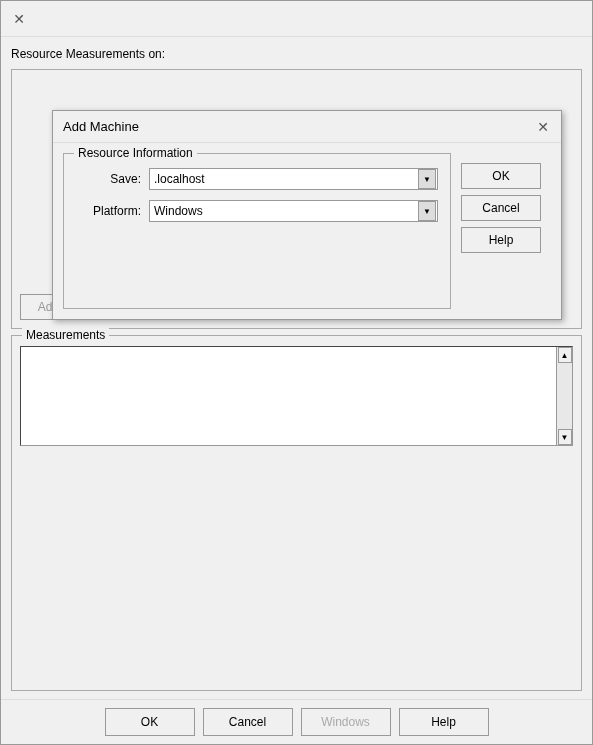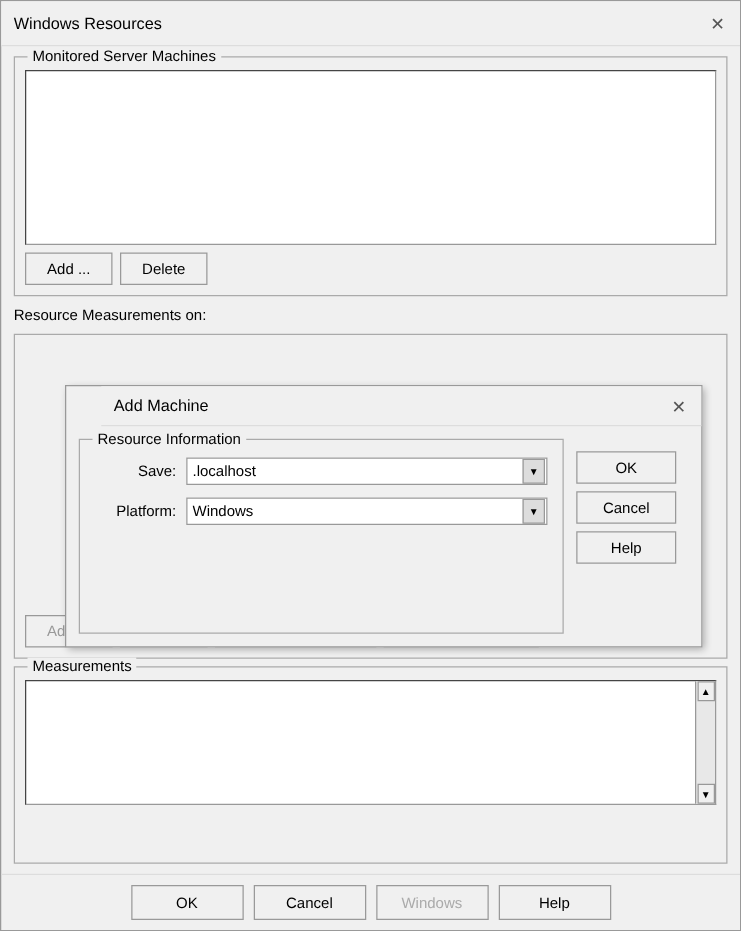--- a/index.html
+++ b/index.html
@@ -121,21 +121,20 @@
       flex-direction: column;
     }
     .dialog-title-bar {
       background: #f0f0f0;
       border-bottom: 1px solid #ddd;
       padding: 6px 10px;
       display: flex;
       align-items: center;
       justify-content: space-between;
       height: 32px;
-      margin-left: 28px;
     }
     .dialog-title {
       font-size: 13px;
       color: #000;
     }
     .dialog-close {
       width: 16px;
       height: 16px;
       font-size: 14px;
       color: #555;
@@ -292,34 +291,25 @@
       text-align: center;
     }
     .footer-btn:disabled { color: #aaa; cursor: default; }
   </style>
 </head>
 <body>
 
 <div class="window">
 
   <div class="title-bar">
-    <span class="title-bar-title">Windows Resources</span>
     <span class="title-bar-close">✕</span>
   </div>
 
   <div class="window-content">
 
-    <div class="group-box">
-      <span class="group-box-label">Monitored Server Machines</span>
-      <div class="monitored-area"></div>
-      <div class="button-row">
-        <button class="btn">Add ...</button>
-        <button class="btn">Delete</button>
-      </div>
-    </div>
 
     <div class="resource-label">Resource Measurements on:</div>
 
     <div class="resource-measurements-area" style="position:relative; min-height:260px;">
 
       <div class="dialog-overlay">
         <div class="dialog-title-bar">
           <span class="dialog-title">Add Machine</span>
           <span class="dialog-close">✕</span>
         </div>

